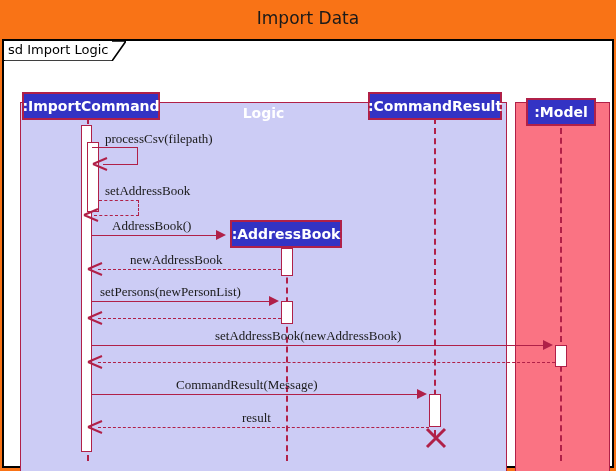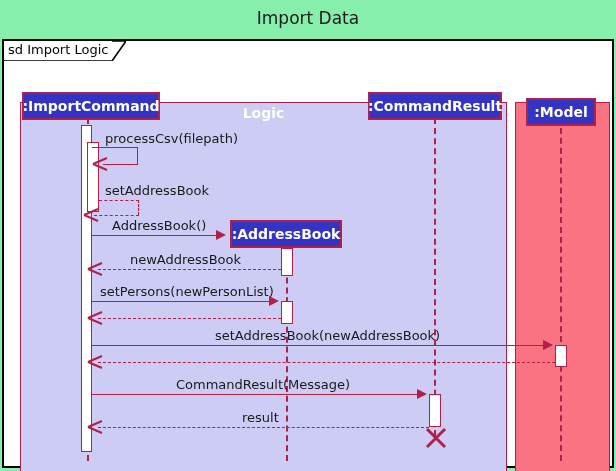--- a/index.html
+++ b/index.html
@@ -4,21 +4,21 @@
 <style>
   * { box-sizing: border-box; }
   html, body {
     margin: 0; padding: 0;
     background: #ffffff;
     font-family: "DejaVu Sans", sans-serif;
   }
   #page {
     position: relative;
     width: 616px; height: 471px;
-    background: #86efac;
+    background: #f97316;
     overflow: hidden;
   }
   
   #diagram-title {
     position: absolute;
     left: 0; top: 8px;
     width: 616px;
     text-align: center;
     font-size: 17px;
     color: #1a1a1a;
@@ -111,20 +111,21 @@
     width: 0;
     border-left: 1px solid #B02048;
   }
   .msg-vline.dashed { border-left: 1px dashed #B02048; }
   .msg-label {
     position: absolute;
     font-size: 13px;
     color: #1a1a1a;
     white-space: nowrap;
     text-align: center;
+    font-family: Liberation Serif, serif;
   }
   .arrow-head {
     position: absolute;
     width: 0; height: 0;
   }
   .arrow-right {
     border-top: 5px solid transparent;
     border-bottom: 5px solid transparent;
     border-left: 10px solid #B02048;
   }

